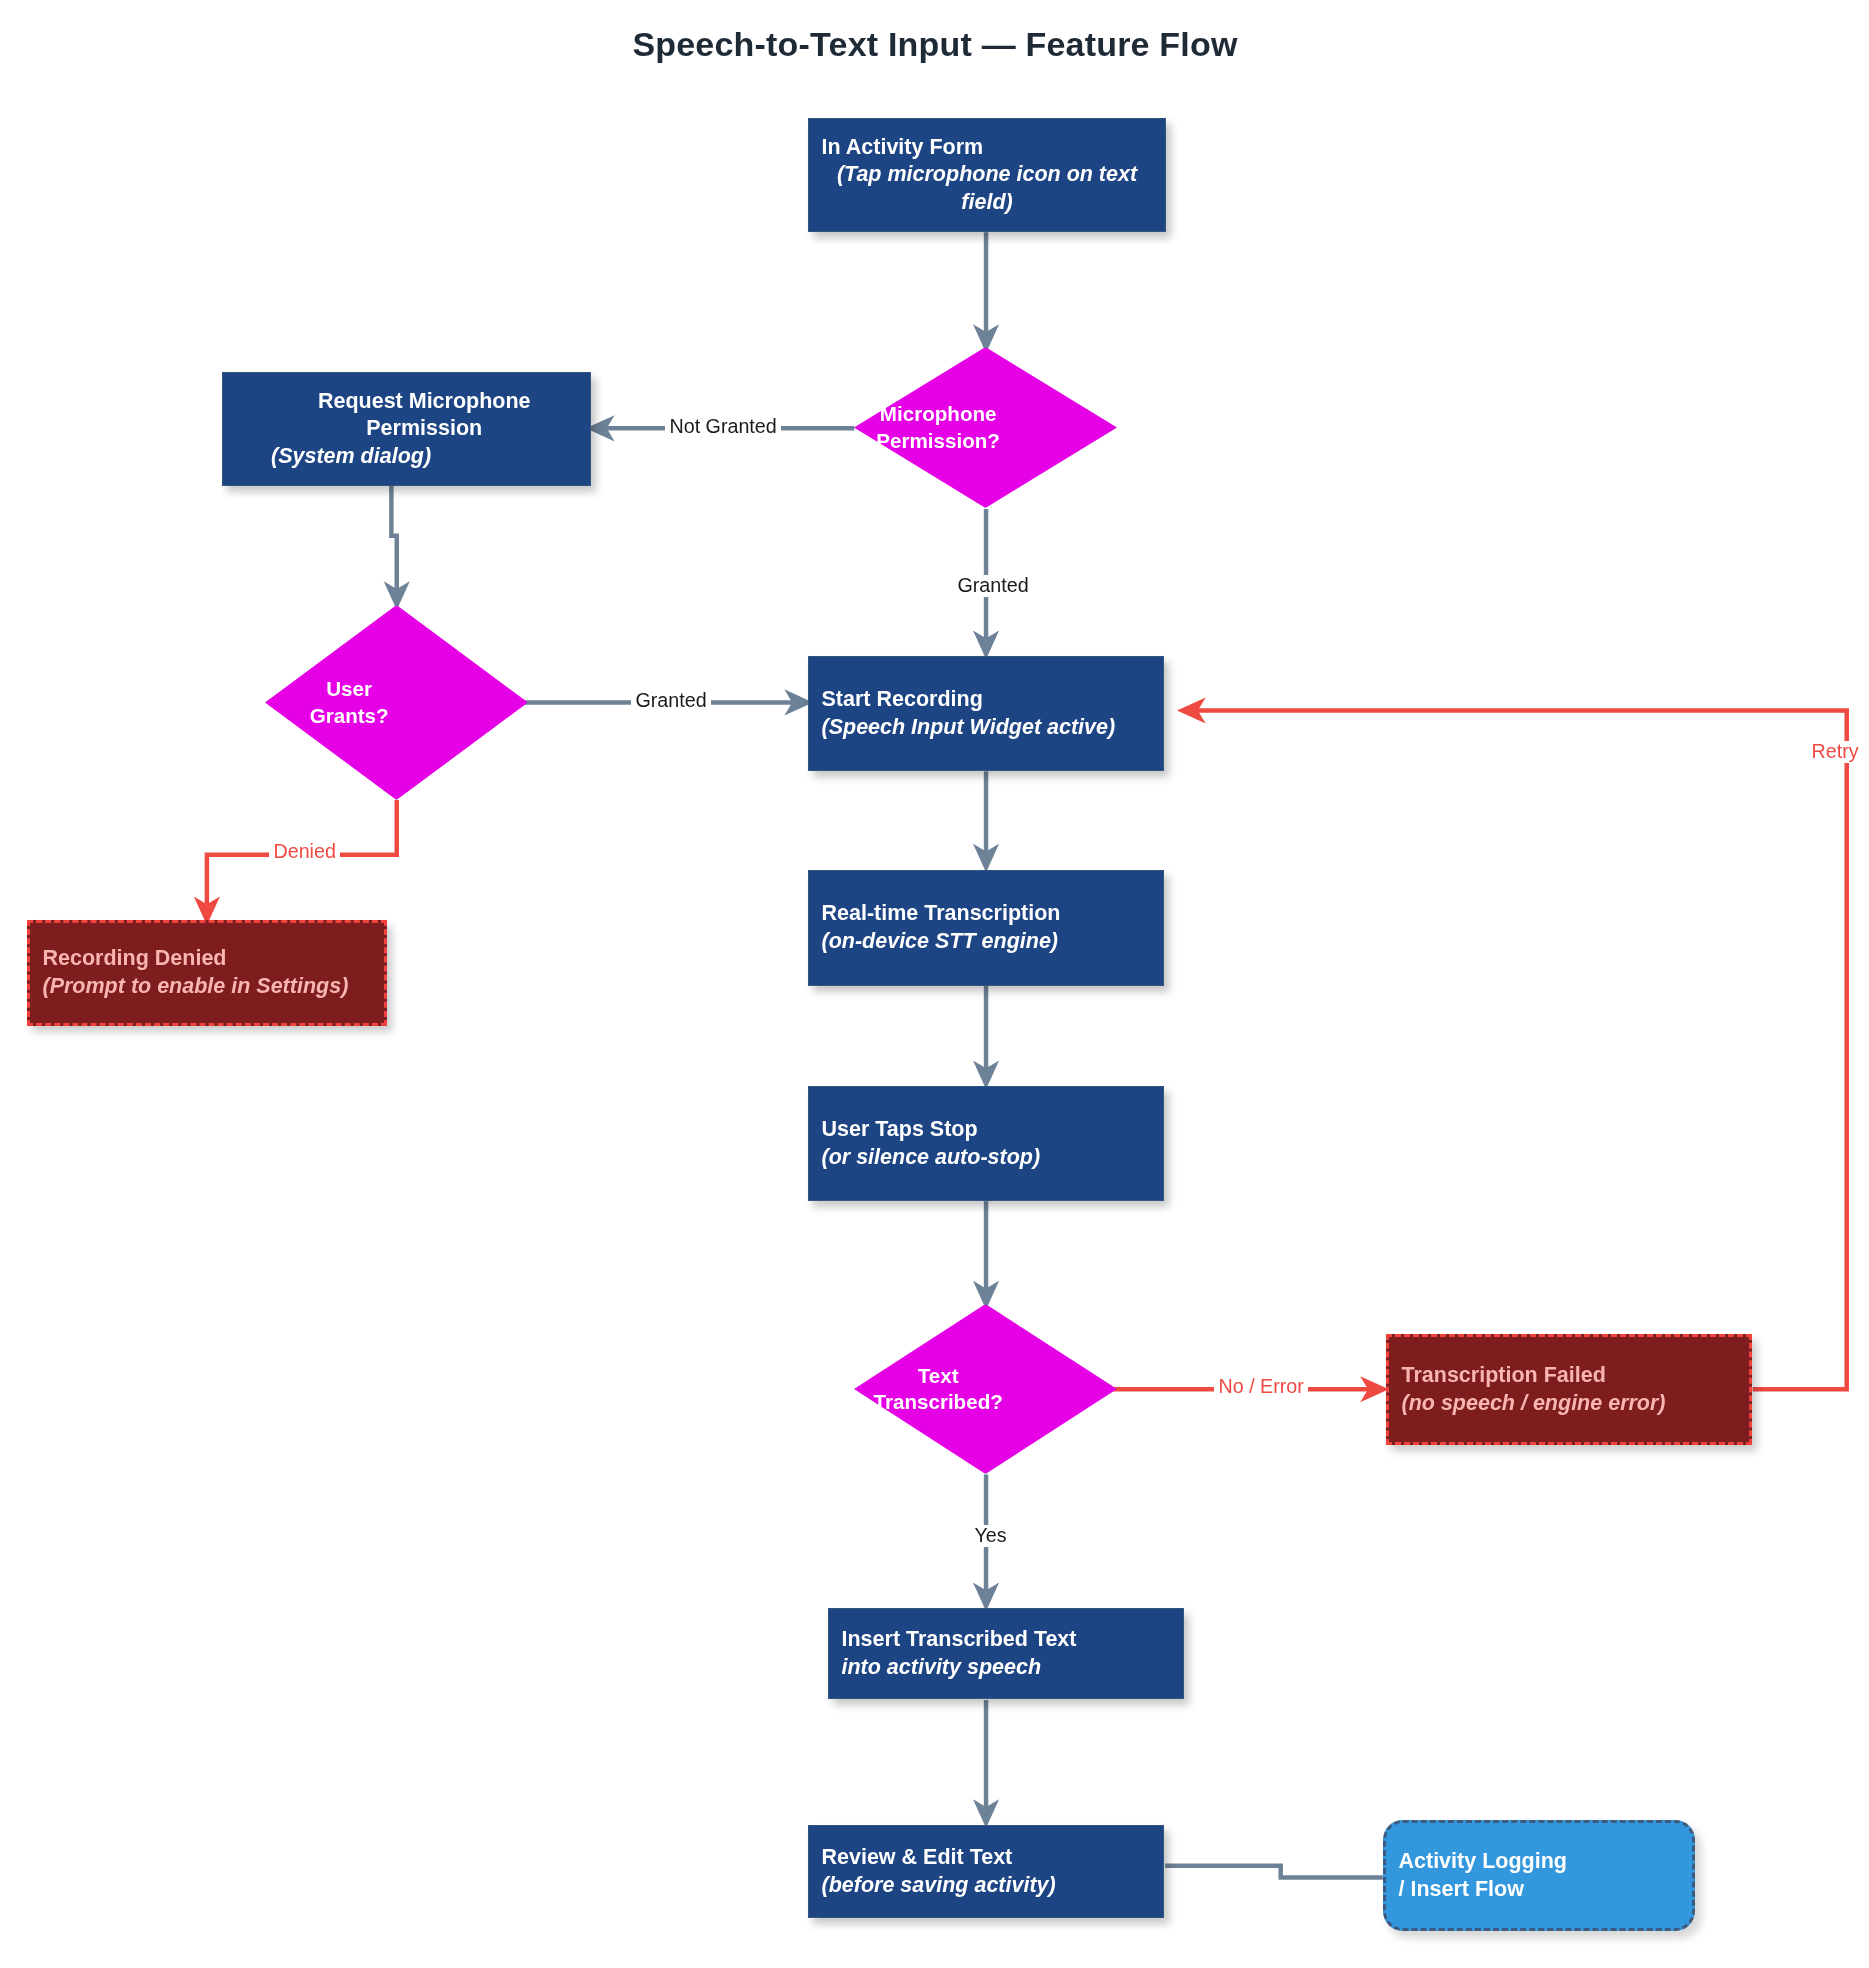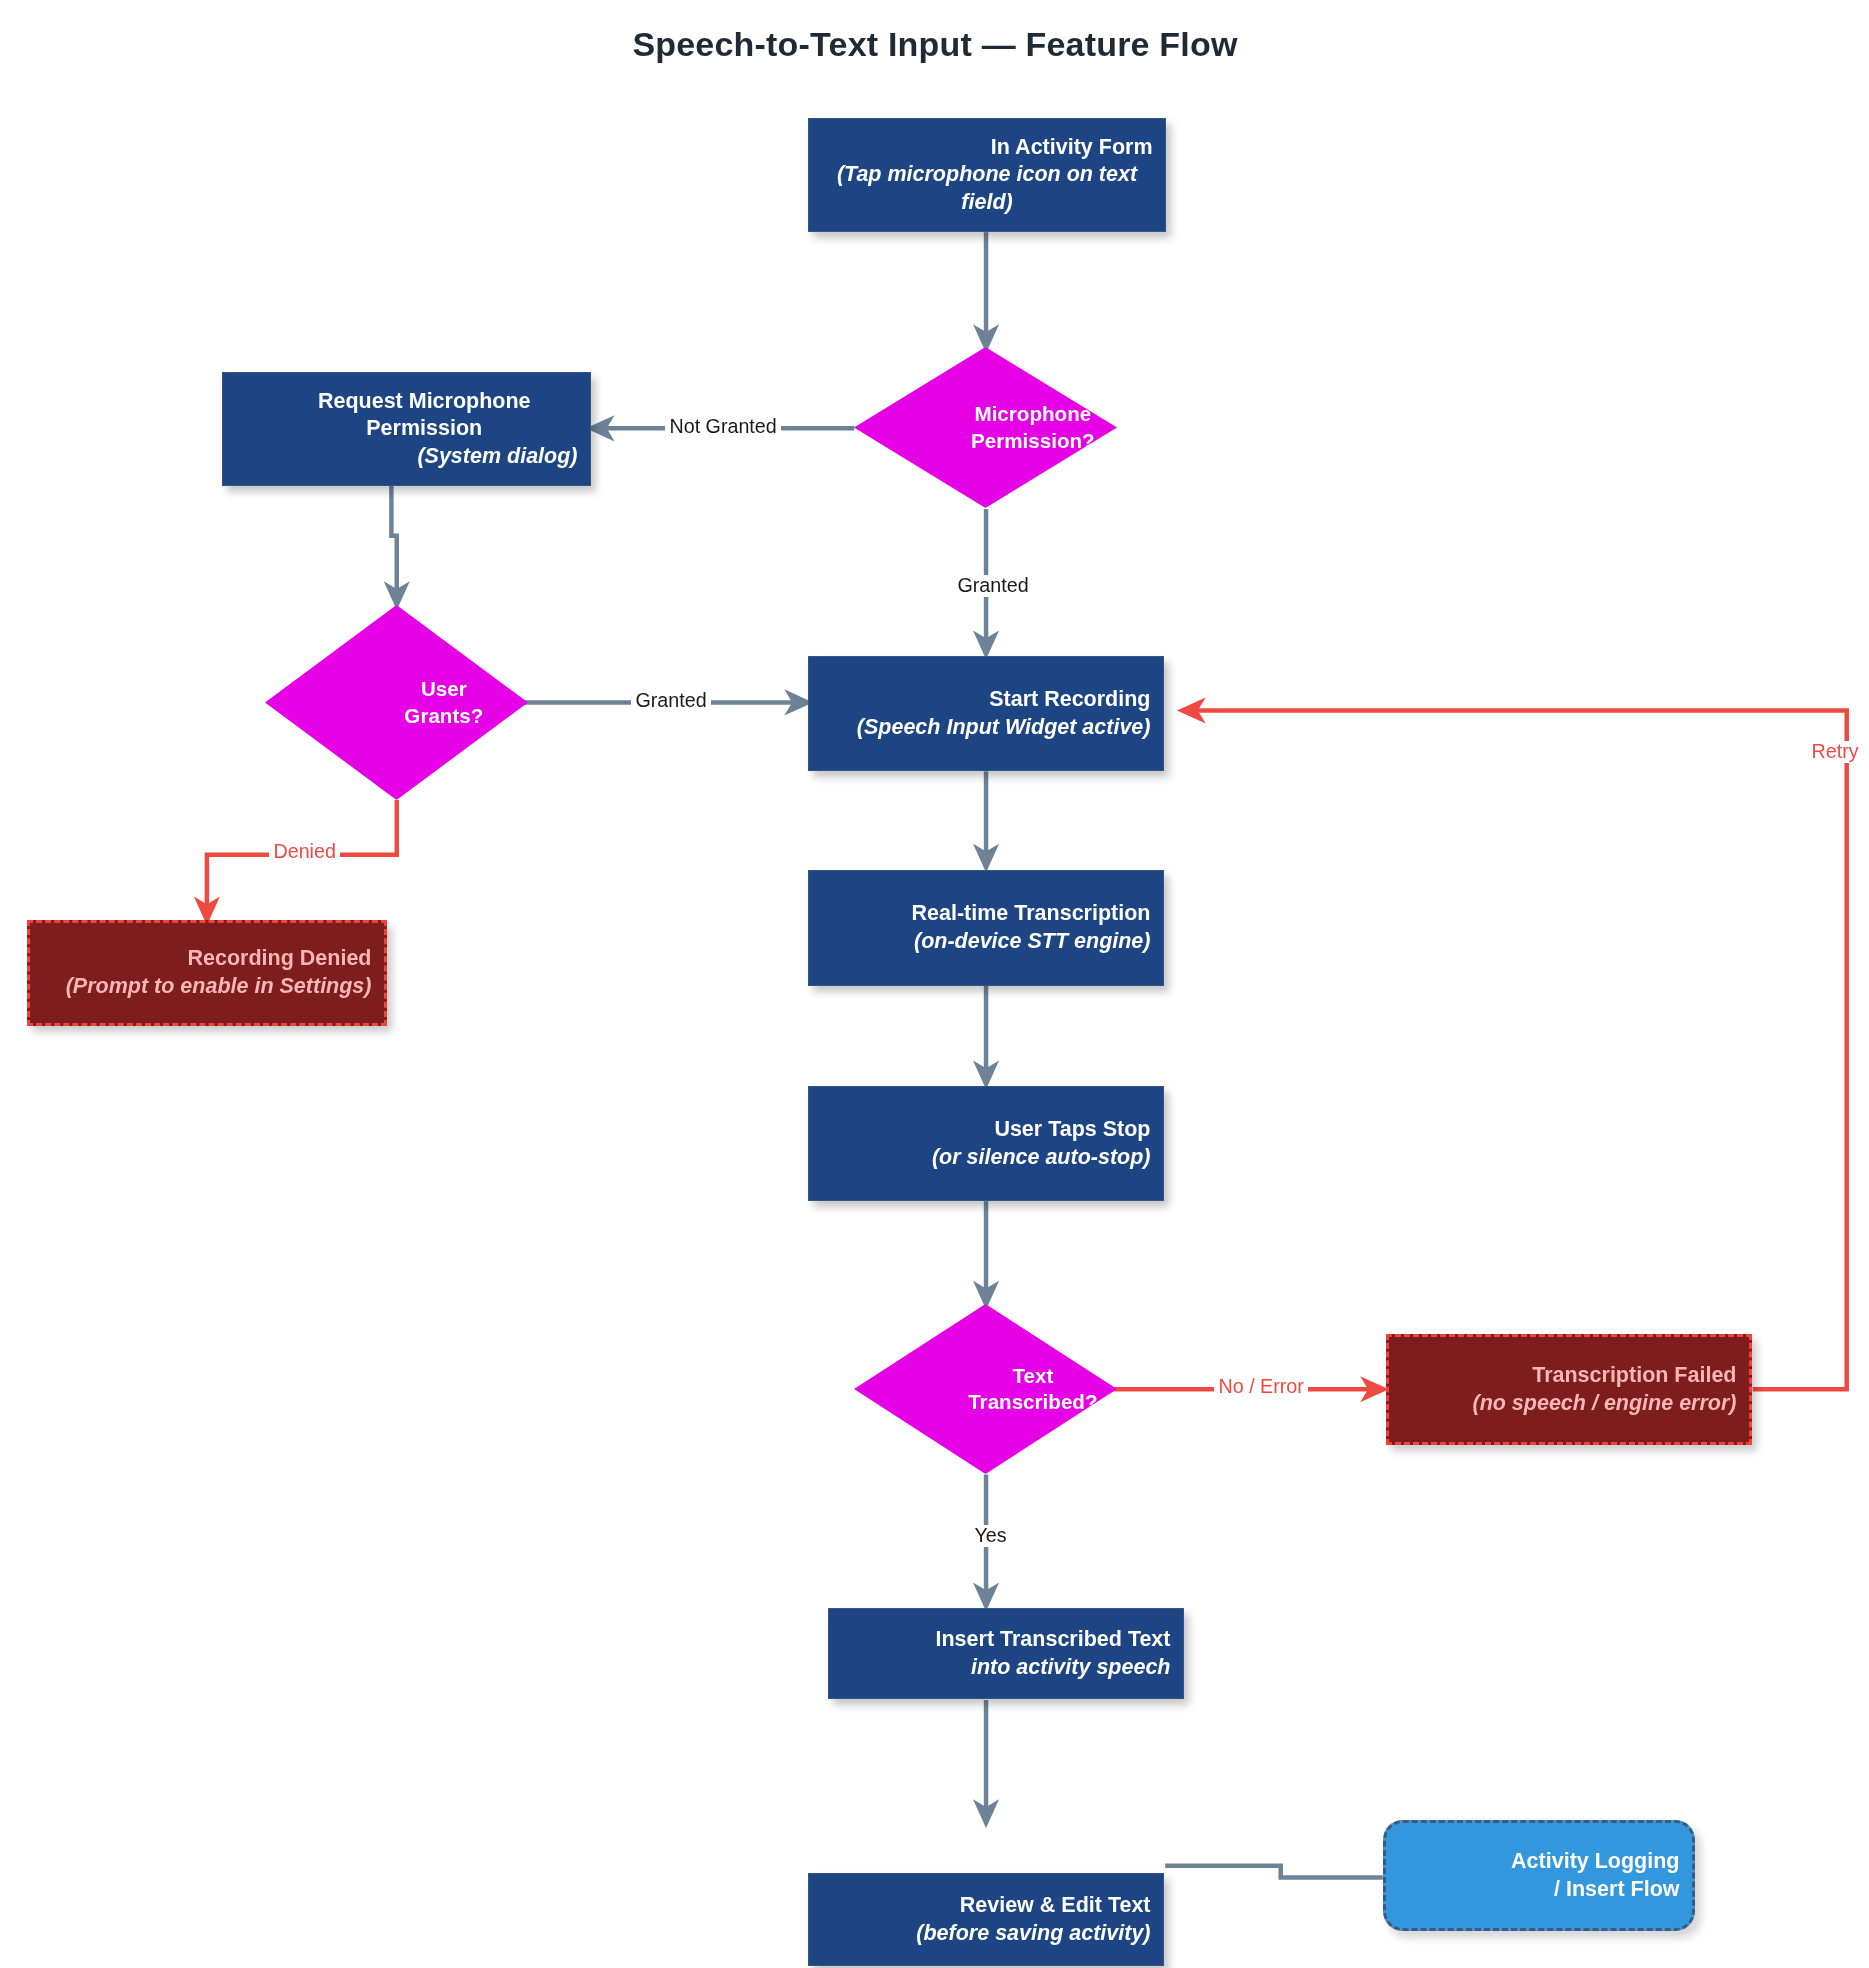--- a/index.html
+++ b/index.html
@@ -41,21 +41,21 @@
     height: 1969px;
     pointer-events: none;
   }
 
   
   .node {
     position: absolute;
     box-sizing: border-box;
     display: flex;
     flex-direction: column;
-    align-items: flex-end;
+    align-items: flex-start;
     justify-content: center;
     text-align: center;
     line-height: 1.28;
   }
 
   .node .line1 {
     font-weight: bold;
   }
   .node .line2 {
     font-style: italic;
@@ -247,21 +247,21 @@
   <div class="node error" style="left:1386px; top:1334px; width:366px; height:111px;">
     <span class="line1">Transcription Failed</span>
     <span class="line2">(no speech / engine error)</span>
   </div>
 
   <div class="node process" style="left:808px; top:1608px; width:356px; height:91px;margin-left:20px;">
     <span class="line1">Insert Transcribed Text</span>
     <span class="line2">into activity speech</span>
   </div>
 
-  <div class="node process" style="left:808px; top:1825px; width:356px; height:93px;margin-top:48px;">
+  <div class="node process" style="left:808px; top:1825px; width:356px; height:93px;">
     <span class="line1">Review &amp; Edit Text</span>
     <span class="line2">(before saving activity)</span>
   </div>
 
   <div class="node external" style="left:1383px; top:1820px; width:312px; height:111px;">
     <span class="line1">Activity Logging</span>
     <span class="line2">/ Insert Flow</span>
   </div>
 
   <div class="edge-label" style="left:665px; top:416px;">Not Granted</div>

